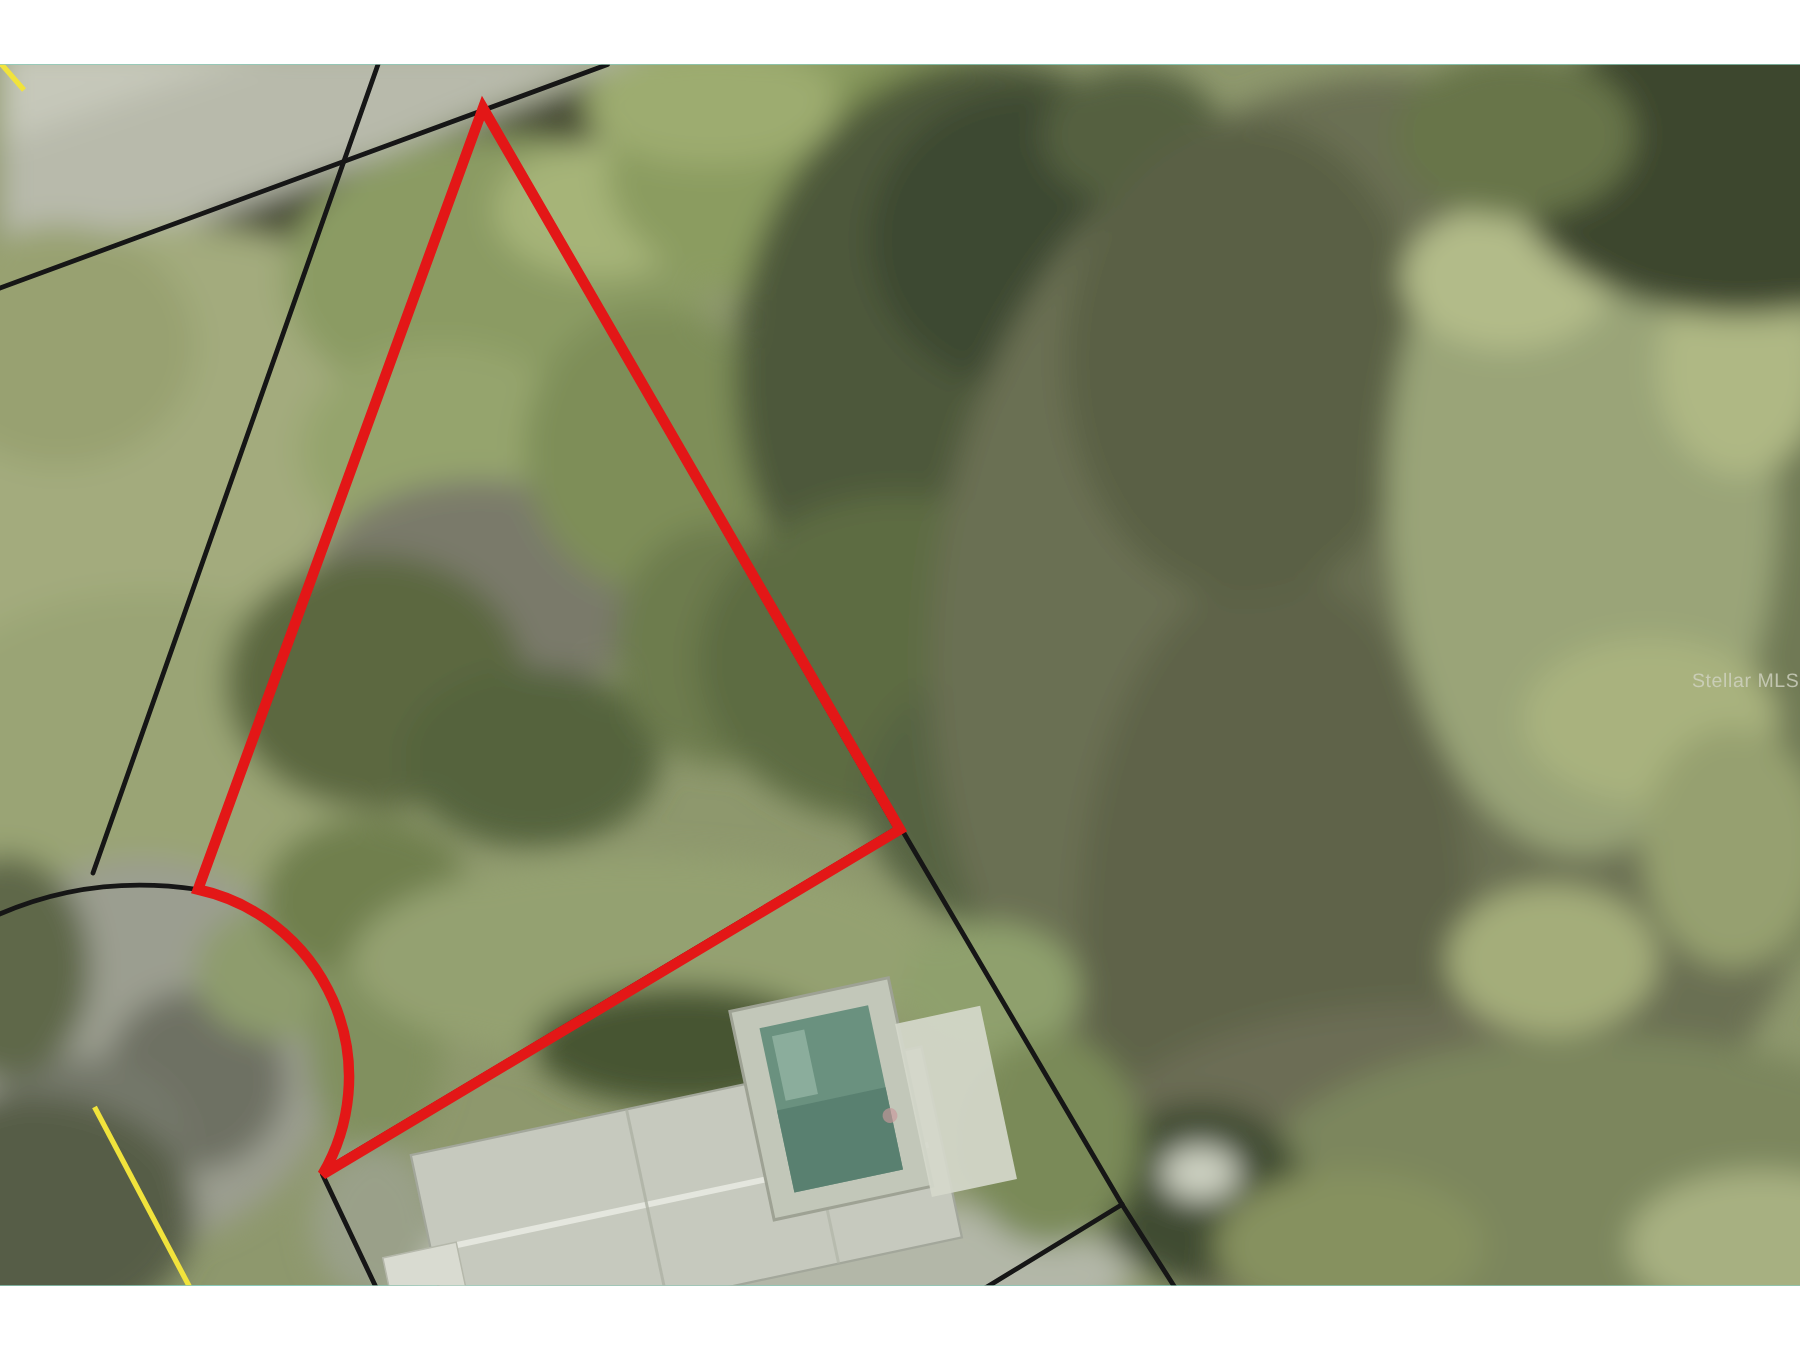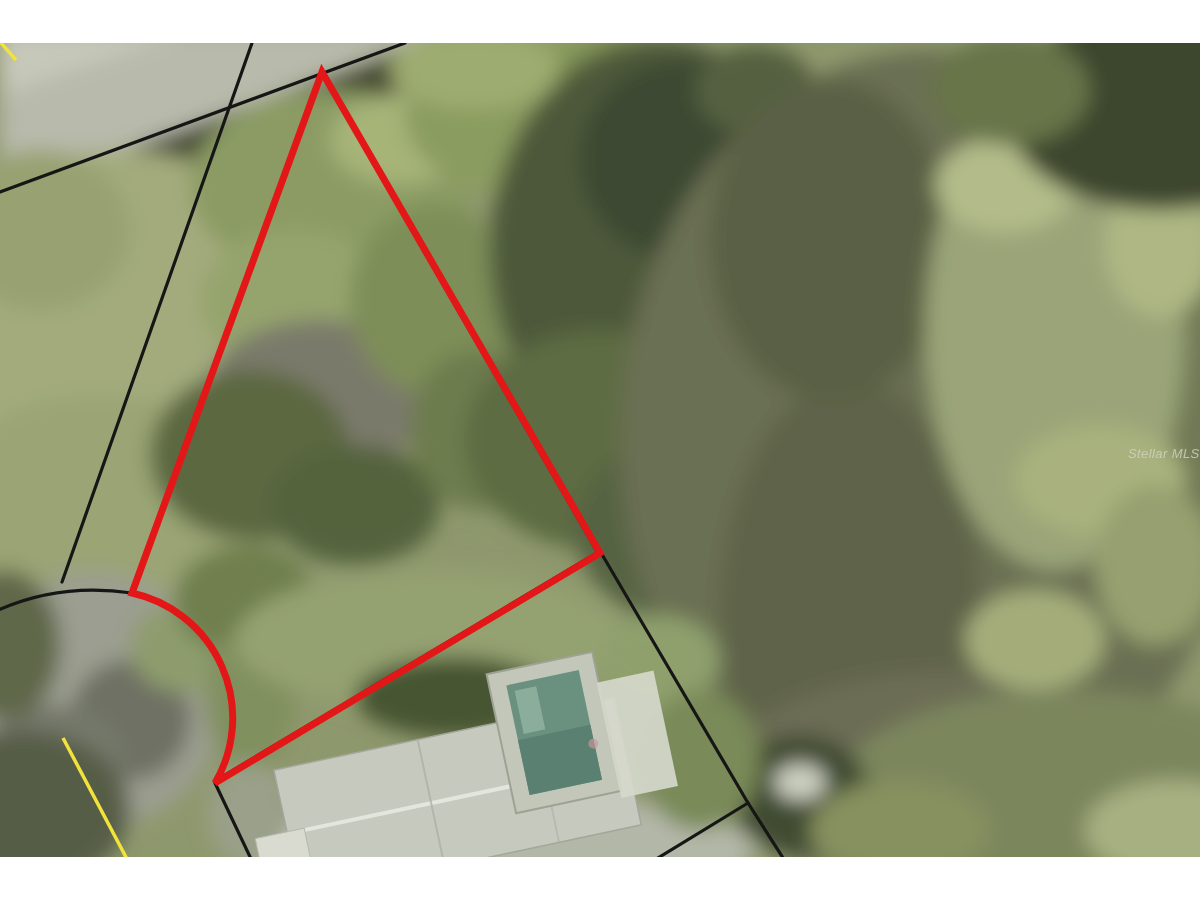--- a/index.html
+++ b/index.html
@@ -1,18 +1,18 @@
 <!DOCTYPE html>
 <html><head>
 <meta charset="utf-8">
 <style>
   html,body{margin:0;padding:0;background:#ffffff;}
   .canvas{position:relative;width:1200px;height:900px;background:#ffffff;overflow:hidden;
           font-family:"Liberation Sans",sans-serif;}
-  .photo{position:absolute;left:0;top:43px;width:1200px;height:814px;overflow:hidden;background:#14b8a6;font-style:italic;}
+  .photo{position:absolute;left:0;top:43px;width:1200px;height:814px;overflow:hidden;background:#14b8a6;}
   .photo svg{display:block;}
   .wm{font-family:"Liberation Sans",sans-serif;font-size:13px;letter-spacing:0.4px;opacity:0.8;}
 </style>
 </head>
 <body>
 
 <div class="canvas">
   <div class="photo">
     <svg width="1200" height="814" viewBox="0 43 1200 814" xmlns="http://www.w3.org/2000/svg">
       <defs>

